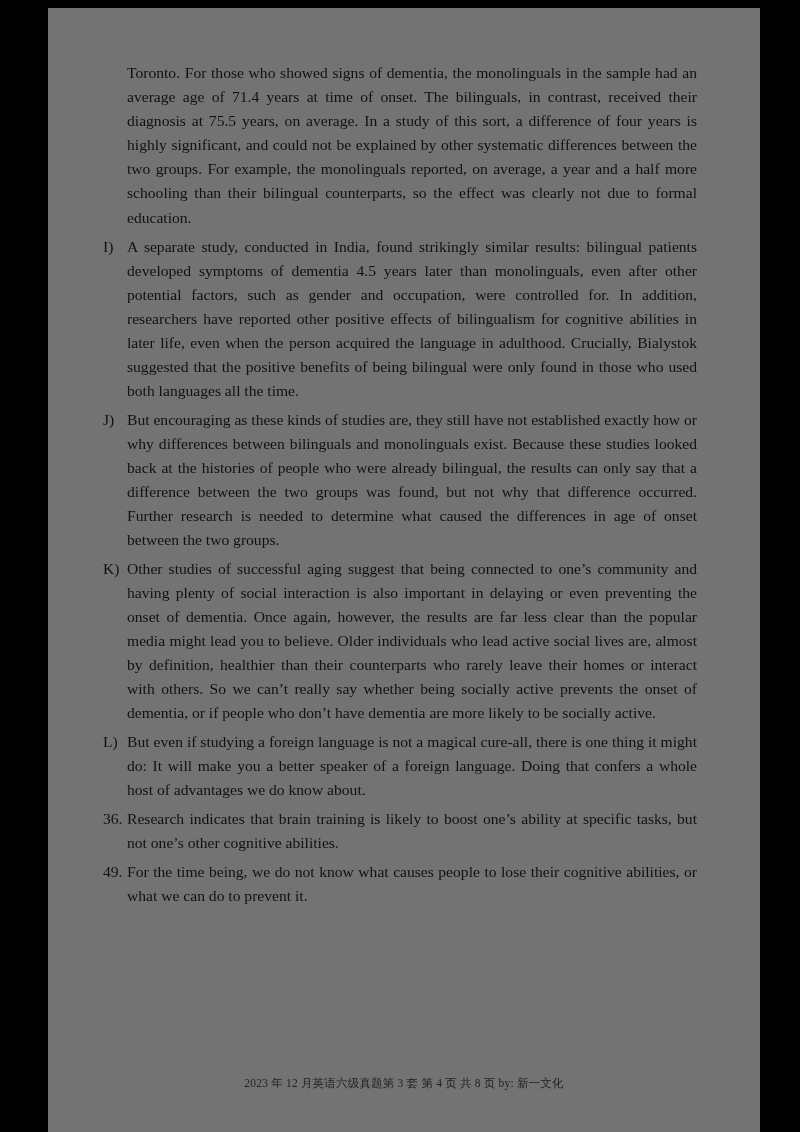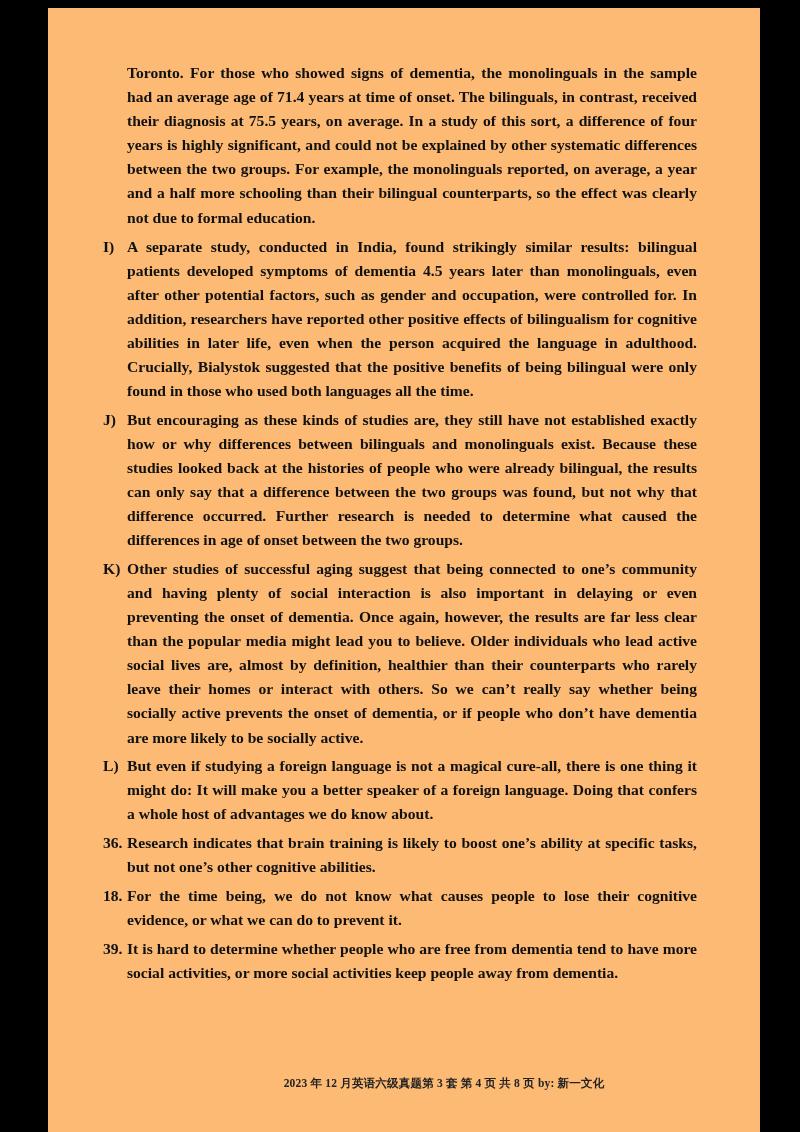--- a/index.html
+++ b/index.html
@@ -12,22 +12,21 @@
     height: 1132px;
     position: relative;
     overflow: hidden;
   }
   .page {
     position: absolute;
     left: 48px;
     top: 8px;
     width: 712px;
     height: 1124px;
-    background: #fdba74;
-    font-weight: bold;
+    background: #737373;
   }
   .content {
     position: absolute;
     left: 55px;
     top: 53px;
     width: 594px;
     font-family: "Liberation Serif", "DejaVu Serif", serif;
     font-size: 15.6px;
     line-height: 24.1px;
     color: #111111;
@@ -59,21 +58,20 @@
   .footer {
     position: absolute;
     left: 0;
     width: 712px;
     top: 1068px;
     text-align: center;
     font-family: "Liberation Serif", "DejaVu Serif", serif;
     font-size: 11.5px;
     color: #222222;
     letter-spacing: 0.2px;
-    padding-left: 40px;
   }
 </style>
 </head>
 <body>
 
 <div class="page">
   <div class="content">
 
     <div class="para continuation">
       <span class="body">Toronto. For those who showed signs of dementia, the monolinguals in the sample had an average age of 71.4 years at time of onset. The bilinguals, in contrast, received their diagnosis at 75.5 years, on average. In a study of this sort, a difference of four years is highly significant, and could not be explained by other systematic differences between the two groups. For example, the monolinguals reported, on average, a year and a half more schooling than their bilingual counterparts, so the effect was clearly not due to formal education.</span>
@@ -99,26 +97,22 @@
       <span class="body">But even if studying a foreign language is not a magical cure-all, there is one thing it might do: It will make you a better speaker of a foreign language. Doing that confers a whole host of advantages we do know about.</span>
     </div>
 
     <div class="para question">
       <span class="label">36.</span>
       <span class="body">Research indicates that brain training is likely to boost one’s ability at specific tasks, but not one’s other cognitive abilities.</span>
     </div>
 
 
     <div class="para question">
-      <span class="label">18.</span>
-      <span class="body">For the time being, we do not know what causes people to lose their cognitive evidence, or what we can do to prevent it.</span>
+      <span class="label">49.</span>
+      <span class="body">For the time being, we do not know what causes people to lose their cognitive abilities, or what we can do to prevent it.</span>
     </div>
 
-    <div class="para question">
-      <span class="label">39.</span>
-      <span class="body">It is hard to determine whether people who are free from dementia tend to have more social activities, or more social activities keep people away from dementia.</span>
-    </div>
 
 
   </div>
 
   <div class="footer">2023 年 12 月英语六级真题第 3 套 第 4 页 共 8 页 by: 新一文化</div>
 </div>
 
 </body></html>

